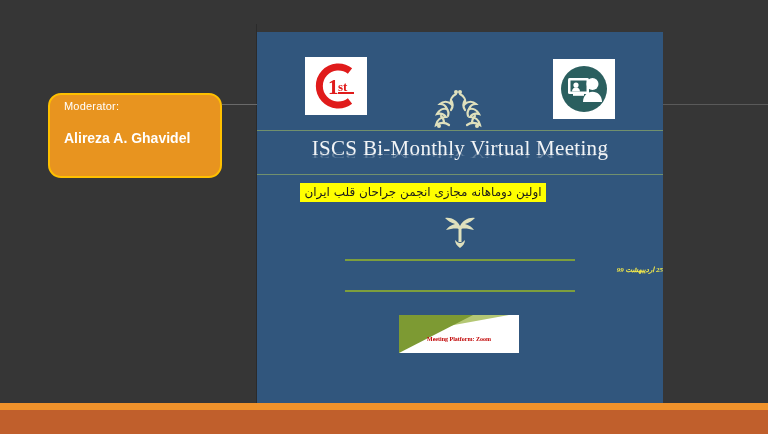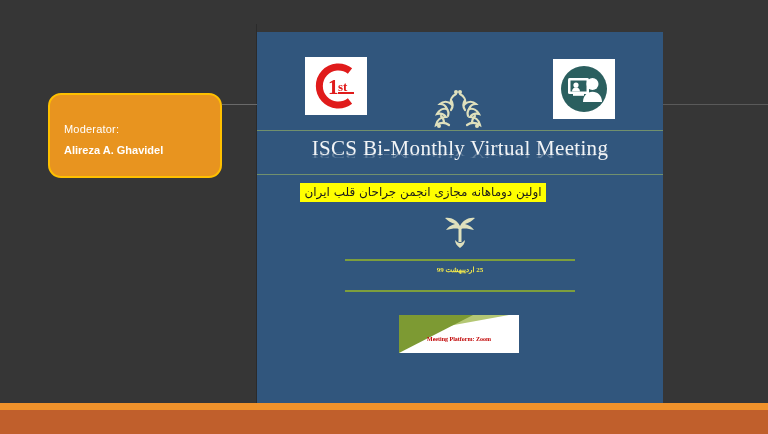--- a/index.html
+++ b/index.html
@@ -36,32 +36,32 @@
   }
 
   
   .moderator-box {
     position:absolute;
     left:48px; top:93px;
     width:174px; height:85px;
     background:#e8941f;
     border:2px solid #ffc000;
     border-radius:13px;
-    padding:28px 0 0 14px;
+    padding:5px 0 0 14px;
   }
   .moderator-label {
     color:#ffffff;
     font-size:11px;
     letter-spacing:.2px;
   }
   .moderator-name {
     color:#ffffff;
-    font-size:11px;
+    font-size:14px;
     font-weight:bold;
-    margin-top:9px;
+    margin-top:18px;
   }
 
   
   .slide {
     position:absolute;
     left:257px; top:32px;
     width:406px; height:372px;
     background:#31567d;
     overflow:hidden;
   }
@@ -155,25 +155,25 @@
     left:88px;
     width:230px; height:2px;
     background:#7d9e3d;
   }
   .green-bar-top    { top:227px; }
   .green-bar-bottom { top:258px; }
 
   .date-line, .time-line {
     position:absolute;
     left:0; width:406px;
-    text-align:center;
     color:#f2e84a;
     font-family:"Liberation Serif", serif;
     font-size:7px;
     font-weight:bold;
+    font-style:italic;
     letter-spacing:.2px;
     white-space:nowrap;
   }
   .date-line { top:234px; direction:rtl; }
   .time-line { top:244px; }
 
   
   .platform-box {
     position:absolute;
     left:142px; top:283px;

